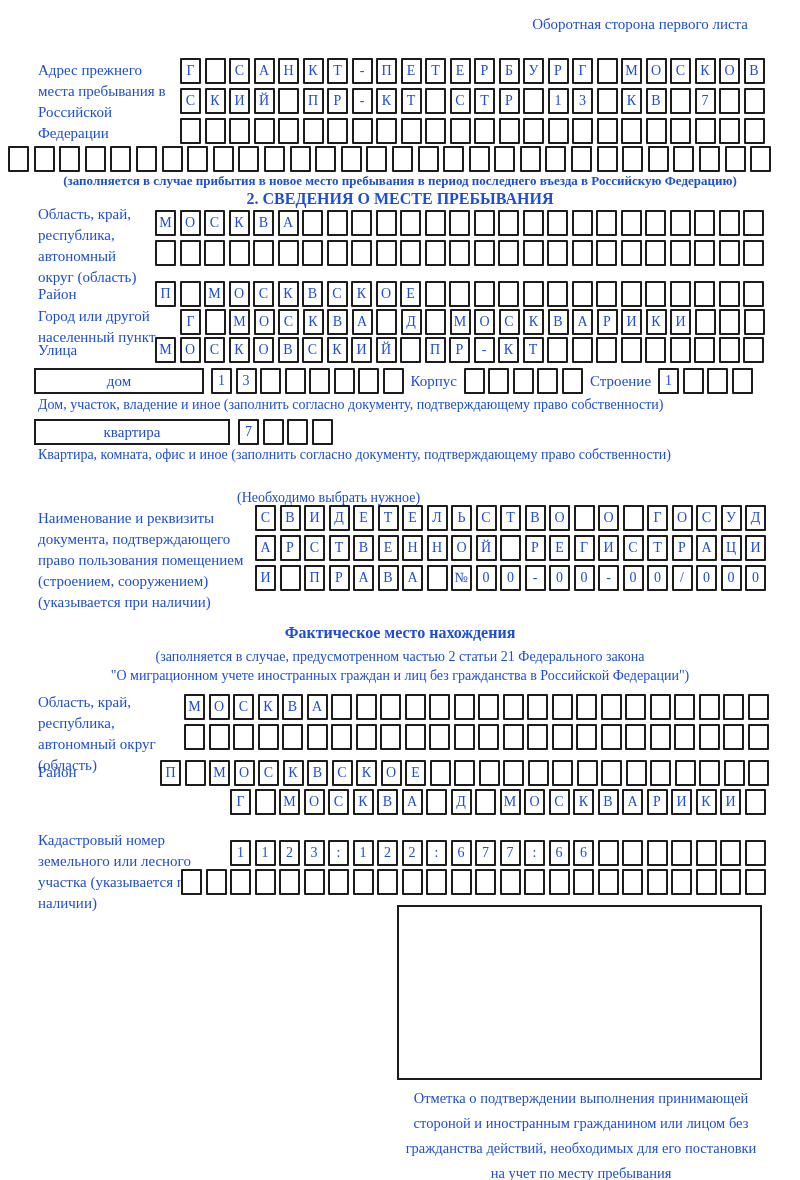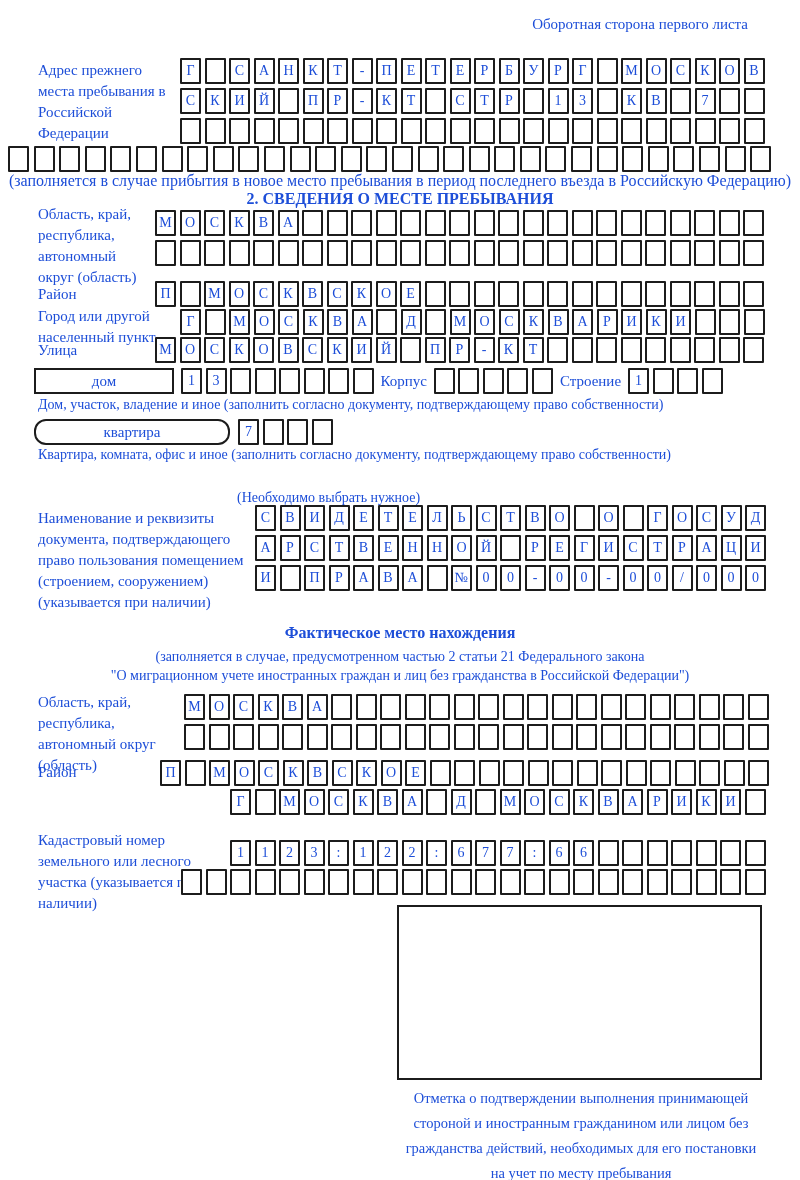--- a/index.html
+++ b/index.html
@@ -19,44 +19,44 @@
   }
   .widegap{gap:4.6px;}
   .widebox{
     box-sizing:border-box;height:26px;border:2px solid #1c1c1c;background:#fff;
     display:flex;align-items:center;justify-content:center;font-size:15px;flex:0 0 auto;
   }
   .checkbox{
     flex:0 0 auto;width:24px;height:28px;box-sizing:border-box;border:2px solid #1c1c1c;
     display:flex;align-items:center;justify-content:center;font-size:15px;background:#fff;
   }
-  .caption{font-size:16px;line-height:17px;}
+  .caption{font-size:13px;line-height:17px;font-weight:bold;}
   .centered{left:0;width:800px;text-align:center;}
   .heading{font-weight:bold;font-size:16px;text-align:center;}
   .flexrow{display:flex;align-items:center;}
 
   #header-note{top:16px;right:52px;font-size:15px;}
   #sec1-label{top:60px;left:38px;width:140px;}
   #sec1-rows{top:58px;left:180px;}
   #sec1-row4{top:146px;left:8px;}
   #sec1-note{top:172px;}
   #sec2-title{top:190px;}
   #region2-label{top:204px;left:38px;width:112px;}
   #region2-rows{top:210px;left:155px;}
   #district2-label{top:284px;left:38px;}
   #district2-row{top:281px;left:155px;}
   #city2-label{top:306px;left:38px;width:138px;}
   #city2-row{top:309px;left:180px;}
   #street2-label{top:340px;left:38px;}
   #street2-row{top:337px;left:155px;}
   #house-row{top:368px;left:34px;gap:7px;}
-  #house-box{width:140px;}
+  #house-box{width:170px;}
   #house-note{top:397px;left:38px;width:740px;font-size:14px;}
   #apt-row{top:419px;left:34px;gap:8px;}
-  #apt-box{width:196px;border-radius:12px;}
+  #apt-box{width:196px;}
   #apt-note{top:447px;left:38px;width:740px;font-size:14px;}
   #stay-row{top:466px;left:38px;gap:9px;} #stay-row .gap2{width:14px;} #stay-row .gap3{width:24px;}
   #stay-note{top:490px;left:237px;font-size:14px;}
   #doc-label{top:508px;left:38px;width:212px;}
   #doc-rows{top:505px;left:255px;}
   #actual-title{top:624px;}
   #actual-note1{top:649px;font-size:14px;}
   #actual-note2{top:668px;font-size:14px;}
   #region3-label{top:692px;left:38px;width:142px;}
   #region3-rows{top:694px;left:184px;}

